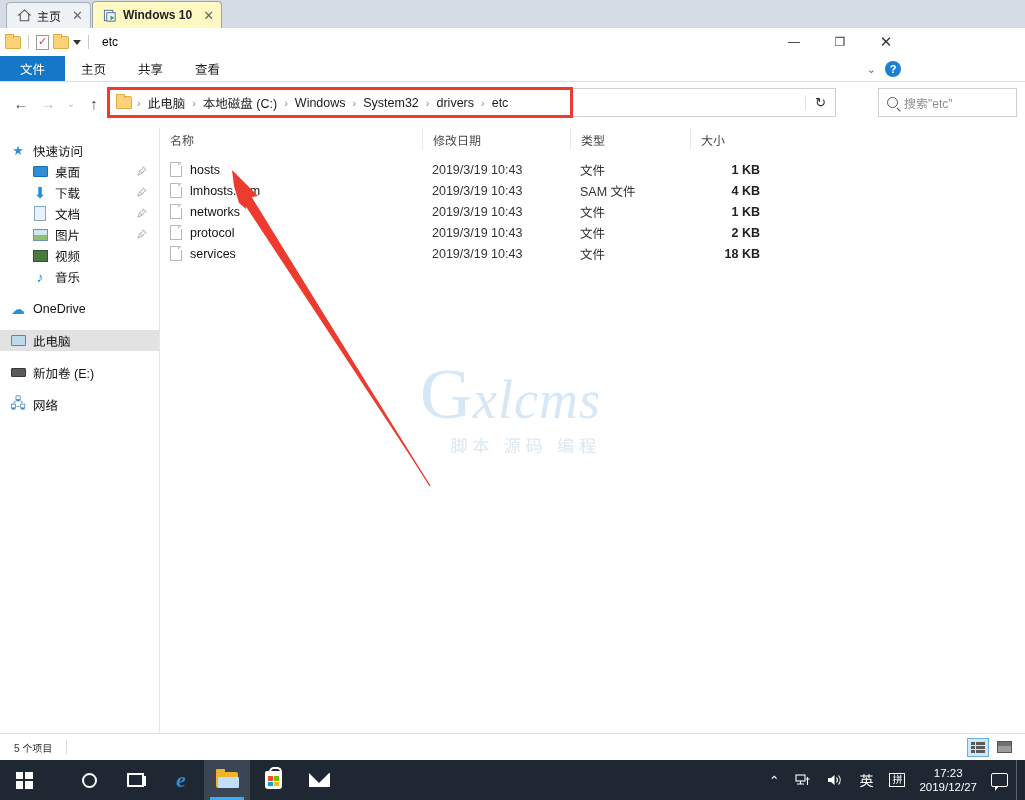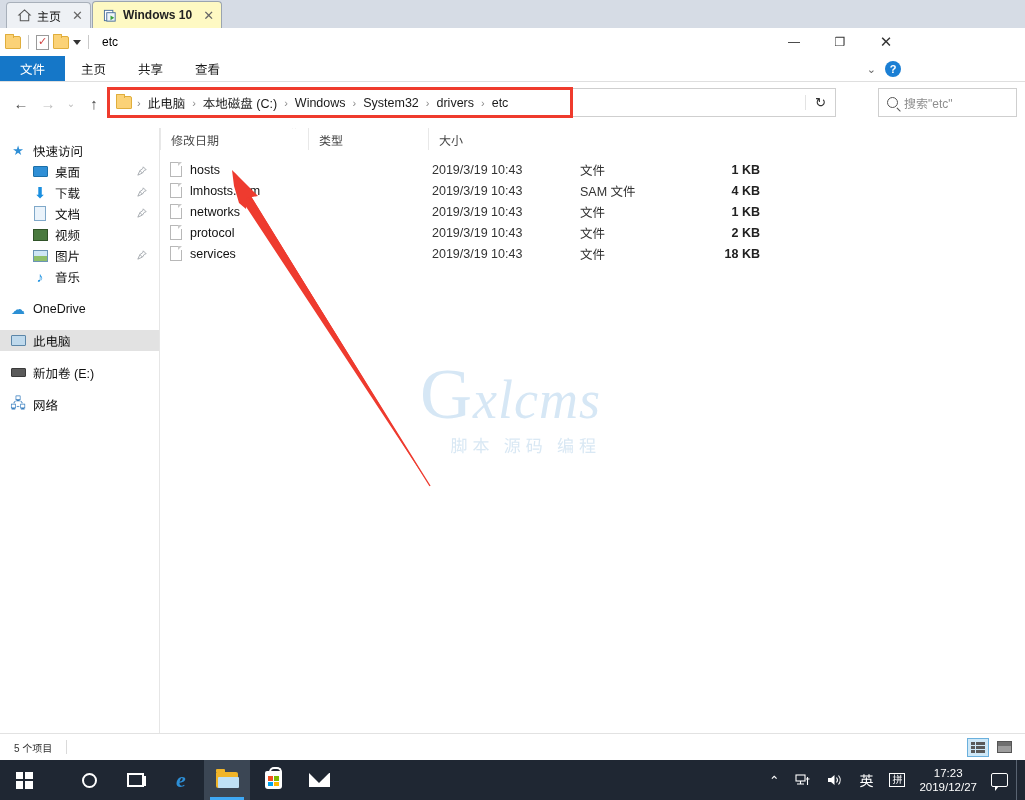--- a/index.html
+++ b/index.html
@@ -339,36 +339,36 @@
         </span>
       <span class="lbl">文档</span>
       <span class="pin">
         <svg width="10" height="10" viewBox="0 0 12 12">
             <path d="M7.5 1 L11 4.5 L9 5 L6.5 8.5 L3.5 5.5 L7 3 Z M3.5 5.5 L1 11 L6.5 8.5" fill="none" stroke="#9aa0a6" stroke-width="1"></path>
           </svg>
       </span>
     </div>
     <div class="nav-item child">
       <span class="ni-ico">
-          <i class="vidico"></i>
-        </span>
-      <span class="lbl">视频</span>
-    </div>
-    <div class="nav-item child">
-      <span class="ni-ico">
           <i class="picico"></i>
         </span>
       <span class="lbl">图片</span>
       <span class="pin">
         <svg width="10" height="10" viewBox="0 0 12 12">
             <path d="M7.5 1 L11 4.5 L9 5 L6.5 8.5 L3.5 5.5 L7 3 Z M3.5 5.5 L1 11 L6.5 8.5" fill="none" stroke="#9aa0a6" stroke-width="1"></path>
           </svg>
       </span>
     </div>
     <div class="nav-item child">
+      <span class="ni-ico">
+          <i class="vidico"></i>
+        </span>
+      <span class="lbl">视频</span>
+    </div>
+    <div class="nav-item child">
       <span class="ni-ico noteico">♪</span>
       <span class="lbl">音乐</span>
     </div>
     <div class="gap"></div>
     <div class="nav-item grp">
       <span class="ni-ico cloud">☁</span>
       <span class="lbl">OneDrive</span>
     </div>
     <div class="gap"></div>
     <div class="nav-item grp sel">
@@ -387,20 +387,23 @@
     <div class="gap"></div>
     <div class="nav-item grp">
       <span class="ni-ico netico">🖧</span>
       <span class="lbl">网络</span>
     </div>
   </div>
 
   <div class="content">
     <div class="colhdr">
       <span class="sortcaret">⌃</span>
+      <div class="col first c-name">
+        <span>名称</span>
+      </div>
       <div class="col c-date">
         <span>修改日期</span>
       </div>
       <div class="col c-type">
         <span>类型</span>
       </div>
       <div class="col c-size">
         <span>大小</span>
       </div>
     </div>

